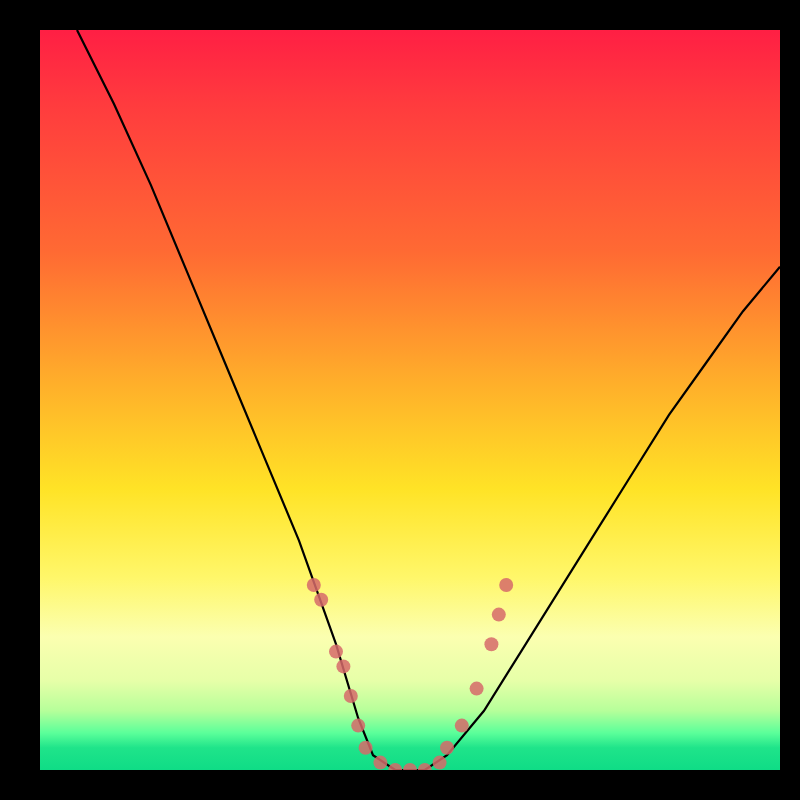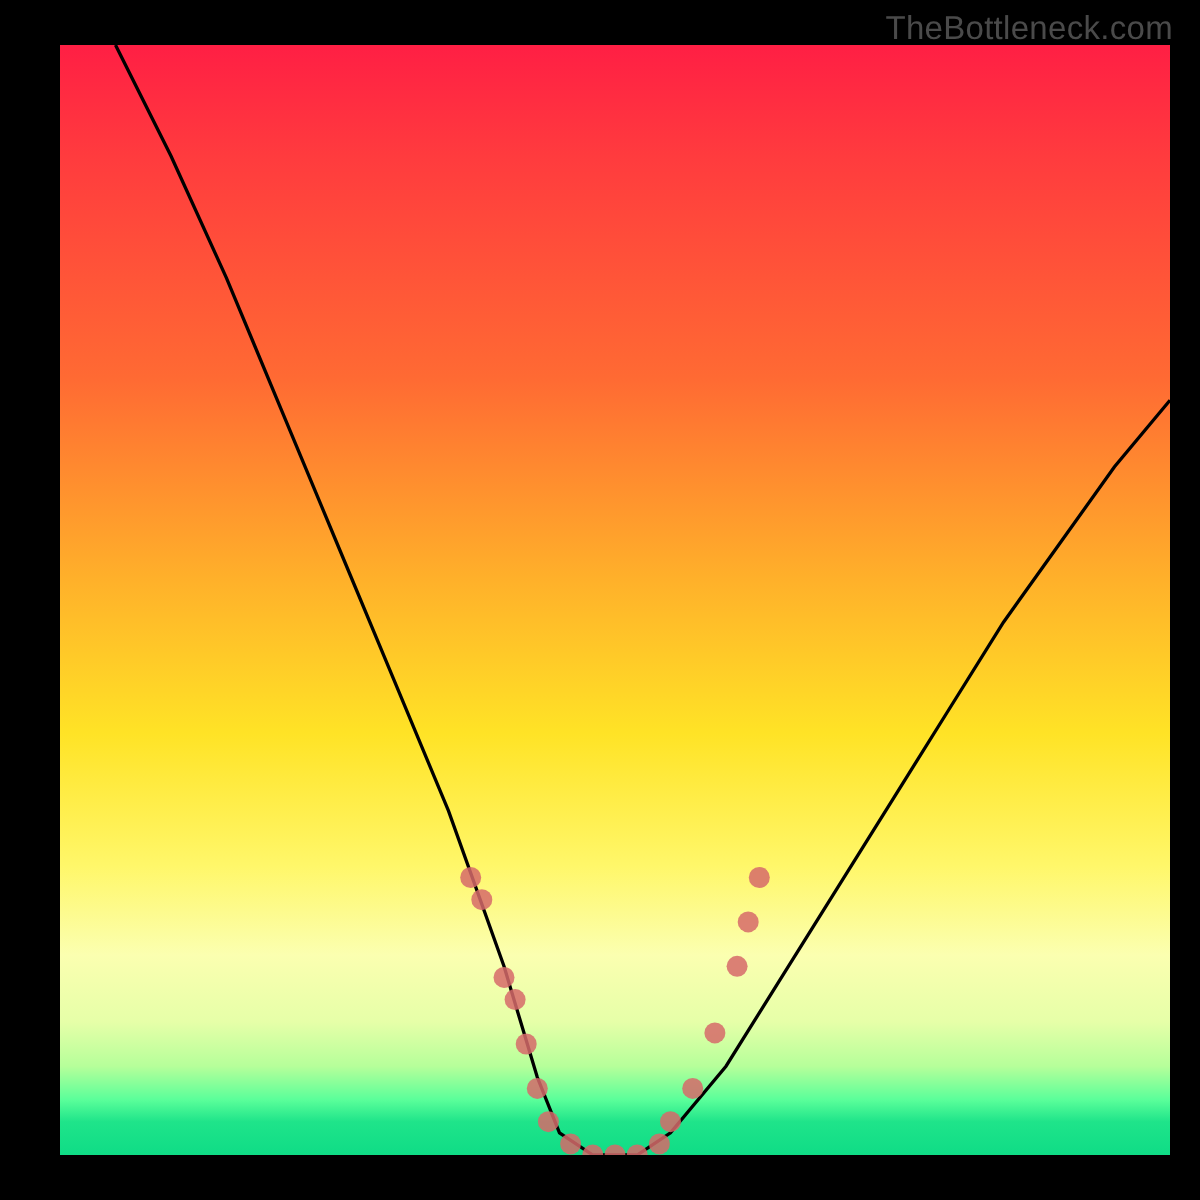--- a/index.html
+++ b/index.html
@@ -76,14 +76,13 @@
           <circle cx="399.6" cy="732.6" r="7" fill="#d66a6a" fill-opacity="0.85"></circle>
           <circle cx="407.0" cy="717.8" r="7" fill="#d66a6a" fill-opacity="0.85"></circle>
           <circle cx="421.8" cy="695.6" r="7" fill="#d66a6a" fill-opacity="0.85"></circle>
           <circle cx="436.6" cy="658.6" r="7" fill="#d66a6a" fill-opacity="0.85"></circle>
           <circle cx="451.4" cy="614.2" r="7" fill="#d66a6a" fill-opacity="0.85"></circle>
           <circle cx="458.8" cy="584.6" r="7" fill="#d66a6a" fill-opacity="0.85"></circle>
           <circle cx="466.2" cy="555.0" r="7" fill="#d66a6a" fill-opacity="0.85"></circle>
         </g>
     </svg>
   </div>
-  <div class="watermark">TheBottleneck.com</div>
 </div>
 
 </body></html>

